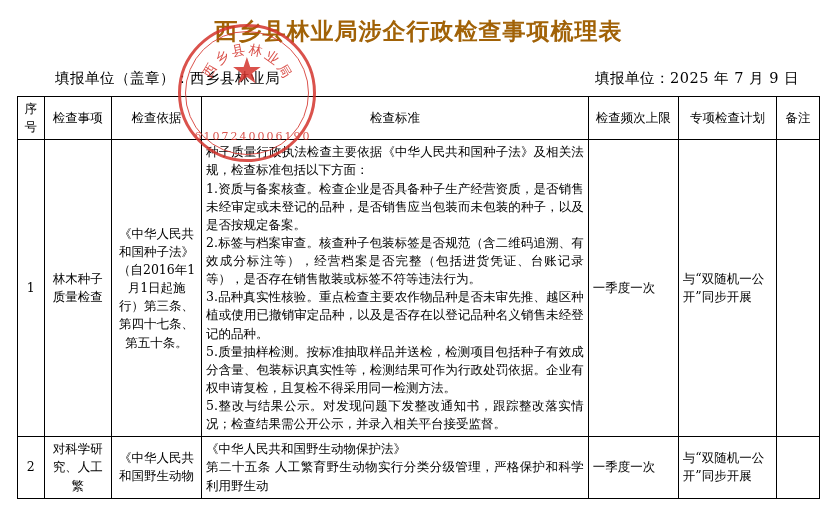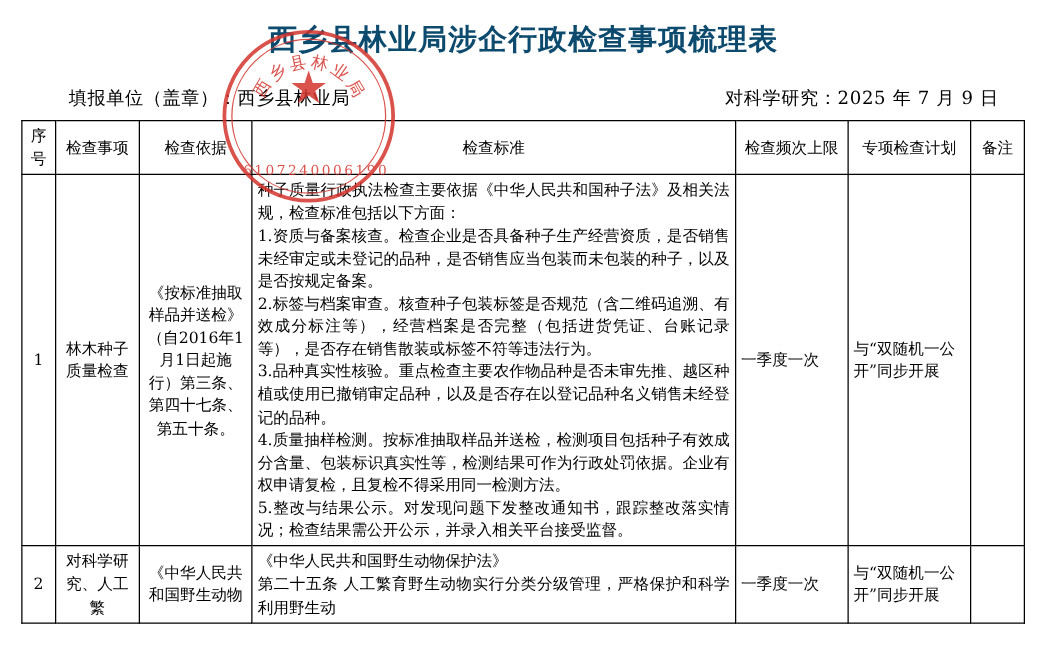--- a/index.html
+++ b/index.html
@@ -23,21 +23,21 @@
     padding: 0;
   }
   .doc-title {
     text-align: center;
     font-family: "DejaVu Serif", "Liberation Serif", serif;
     font-weight: bold;
     font-size: 23px;
     letter-spacing: 1px;
     margin-top: 16px;
     margin-bottom: 0;
-    color: #0c4a6e;
+    color: #a16207;
   }
   .meta-row {
     display: flex;
     justify-content: space-between;
     align-items: flex-end;
     margin: 22px 28px 8px 55px;
     font-size: 14.5px;
     letter-spacing: 0.5px;
   }
   .meta-left {
@@ -171,21 +171,21 @@
 
 <div class="page">
 
   <div class="doc-title">西乡县林业局涉企行政检查事项梳理表</div>
 
   <div class="meta-row">
     <div class="meta-left">
       <span>填报单位（盖章）：</span><span>西乡县林业局</span>
     </div>
     <div class="meta-right">
-      <span>对科学研究：</span><span>2025 年 7 月 9 日</span>
+      <span>填报单位：</span><span>2025 年 7 月 9 日</span>
     </div>
   </div>
 
   <table class="grid">
     <colgroup>
       <col class="c-no">
         <col class="c-item">
         <col class="c-basis">
         <col class="c-std">
         <col class="c-freq">
@@ -200,27 +200,27 @@
         <th>检查标准</th>
         <th>检查频次上限</th>
         <th>专项检查计划</th>
         <th>备注</th>
       </tr>
     </thead>
     <tbody>
       <tr>
         <td class="center">1</td>
         <td class="item">林木种子质量检查</td>
-        <td class="basis">《按标准抽取样品并送检》（自2016年1月1日起施行）第三条、第四十七条、第五十条。</td>
+        <td class="basis">《中华人民共和国种子法》（自2016年1月1日起施行）第三条、第四十七条、第五十条。</td>
         <td class="std">
           <p>种子质量行政执法检查主要依据《中华人民共和国种子法》及相关法规，检查标准包括以下方面：</p>
           <p>1.资质与备案核查。检查企业是否具备种子生产经营资质，是否销售未经审定或未登记的品种，是否销售应当包装而未包装的种子，以及是否按规定备案。</p>
           <p>2.标签与档案审查。核查种子包装标签是否规范（含二维码追溯、有效成分标注等），经营档案是否完整（包括进货凭证、台账记录等），是否存在销售散装或标签不符等违法行为。</p>
           <p>3.品种真实性核验。重点检查主要农作物品种是否未审先推、越区种植或使用已撤销审定品种，以及是否存在以登记品种名义销售未经登记的品种。</p>
-          <p>4.质量抽样检测。按标准抽取样品并送检，检测项目包括种子有效成分含量、包装标识真实性等，检测结果可作为行政处罚依据。企业有权申请复检，且复检不得采用同一检测方法。</p>
+          <p>5.质量抽样检测。按标准抽取样品并送检，检测项目包括种子有效成分含量、包装标识真实性等，检测结果可作为行政处罚依据。企业有权申请复检，且复检不得采用同一检测方法。</p>
           <p>5.整改与结果公示。对发现问题下发整改通知书，跟踪整改落实情况；检查结果需公开公示，并录入相关平台接受监督。</p>
         </td>
         <td class="freq">一季度一次</td>
         <td class="plan">与“双随机一公开”同步开展</td>
         <td class="center"></td>
       </tr>
       <tr>
         <td class="center">2</td>
         <td class="item">对科学研究、人工繁</td>
         <td class="basis">《中华人民共和国野生动物</td>

